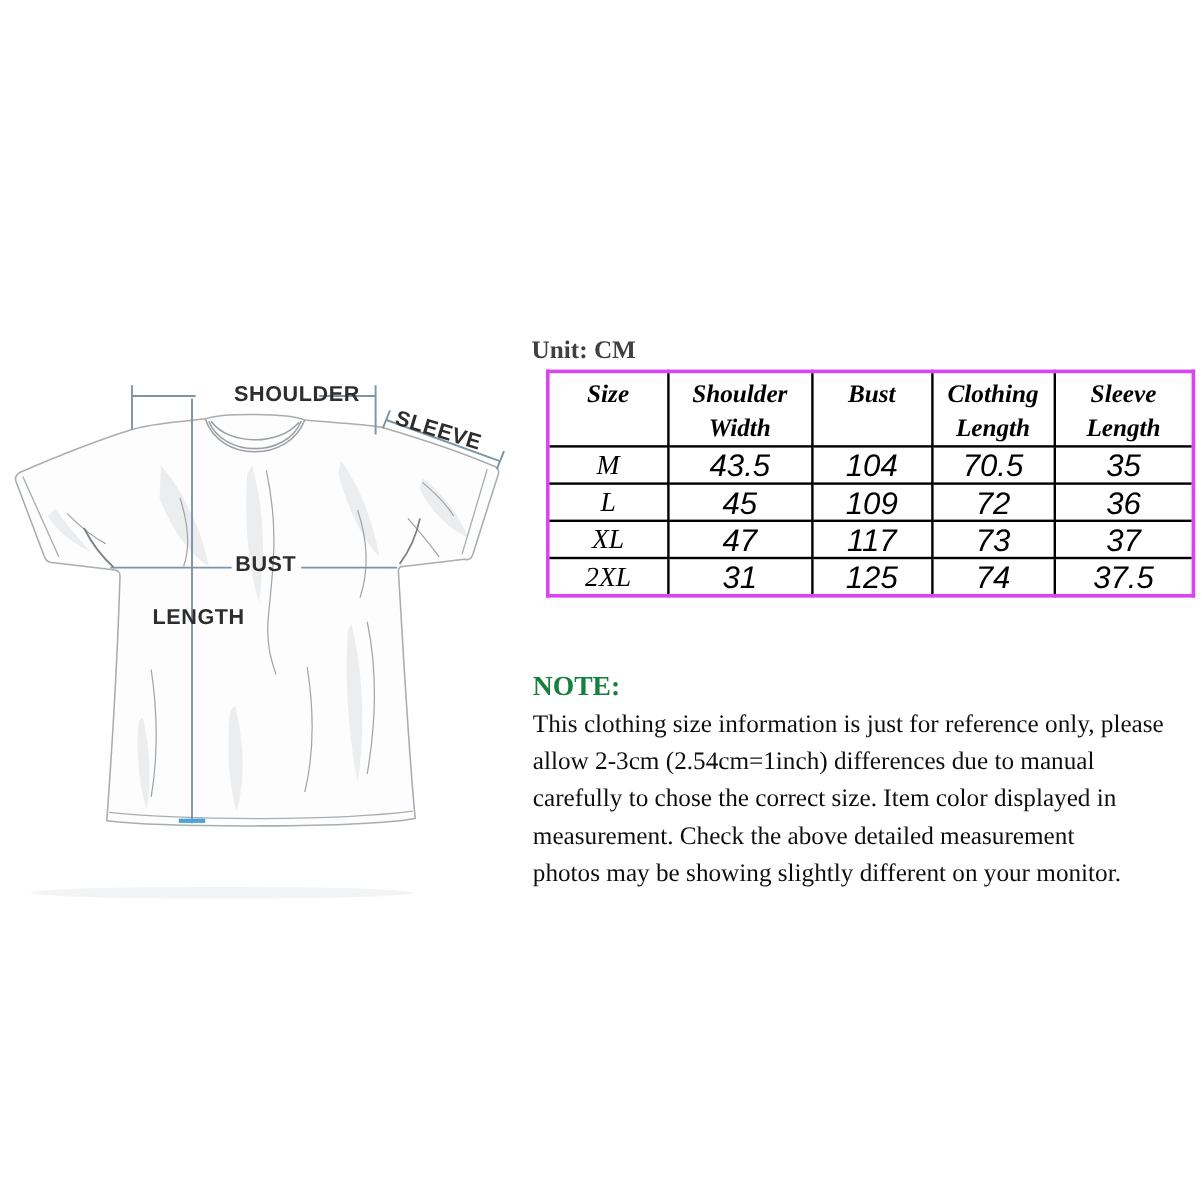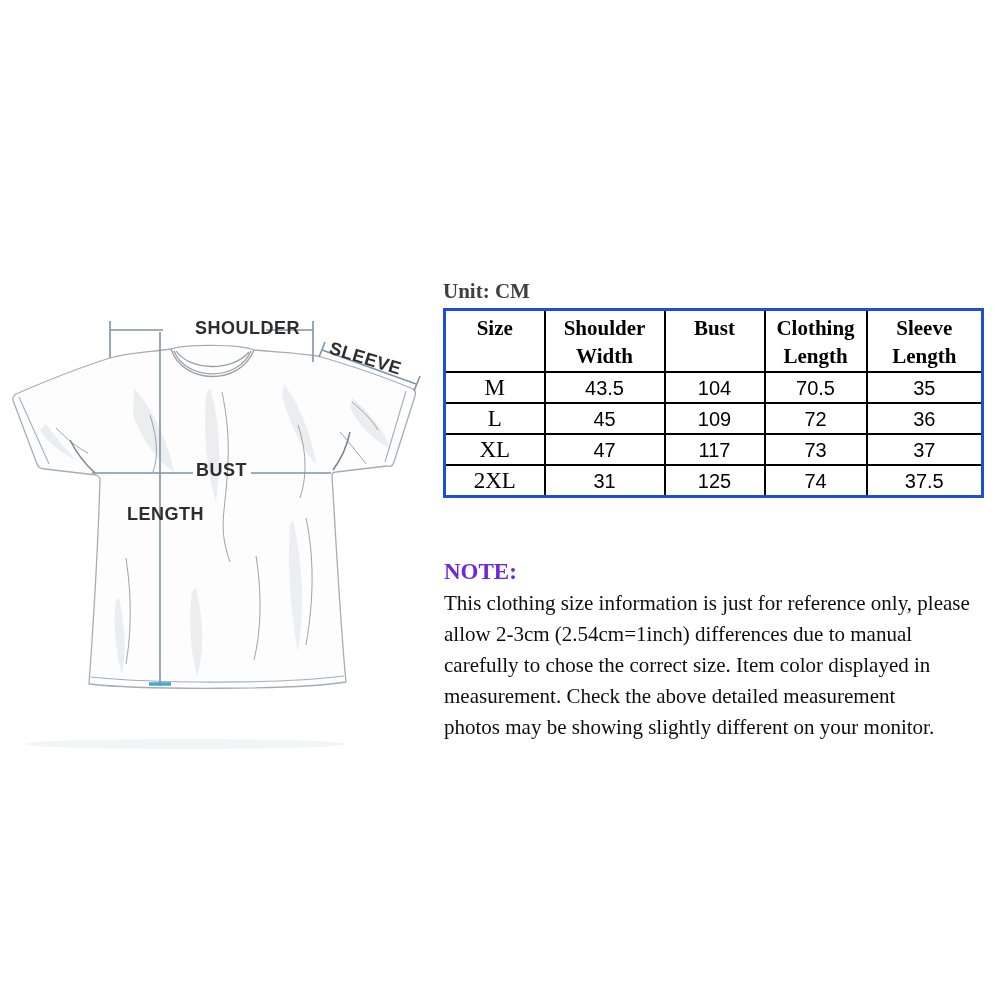--- a/index.html
+++ b/index.html
@@ -39,24 +39,25 @@
   .unit-label {
     position: absolute;
     left: 443px; top: 279px;
     font-family: "Liberation Serif", serif;
     font-weight: bold;
     font-size: 21px;
     color: #404040;
   }
   table.size-table {
     position: absolute;
-    left: 443px; top: 308px;
+    left: 455px; top: 308px;
     border-collapse: collapse;
     table-layout: fixed;
-    border: 3px solid #1d4ed8;
+    border: 3px solid #d946ef;
+    font-style: italic;
   }
   .size-table th, .size-table td {
     border: 2px solid #000;
     text-align: center;
     padding: 0;
     overflow: hidden;
   }
   .size-table th {
     font-family: "Liberation Serif", serif;
     font-weight: bold;
@@ -68,36 +69,36 @@
     color: #000;
   }
   .size-table td { height: 29px; vertical-align: middle; }
   .size-table td.size-col {
     font-family: "Liberation Serif", serif;
     font-size: 23px;
     color: #000;
   }
   .size-table td.num-col {
     font-family: "Liberation Sans", sans-serif;
-    font-size: 20px;
+    font-size: 26px;
     line-height: 1;
     color: #000;
   }
 
   
   .note {
     position: absolute;
     left: 444px; top: 559px;
     width: 545px;
   }
   .note-title {
     font-family: "Liberation Serif", serif;
     font-weight: bold;
     font-size: 23px;
-    color: #6d28d9;
+    color: #15803d;
     margin: 0 0 3px 0;
   }
   .note-line {
     font-family: "Liberation Serif", serif;
     font-size: 21px;
     line-height: 31px;
     color: #0e0e0e;
     white-space: nowrap;
   }
 </style>

